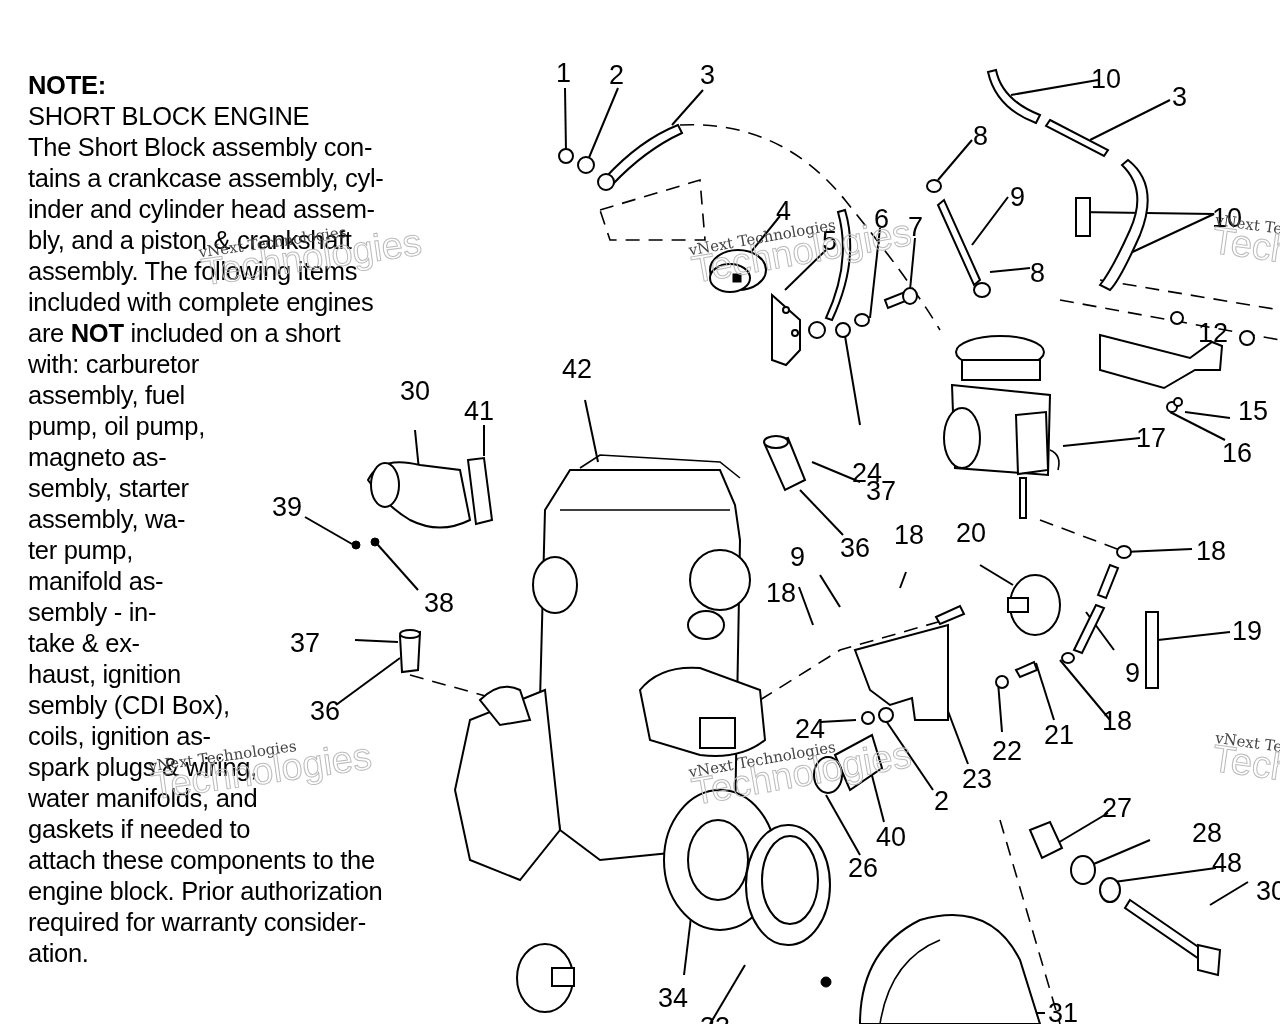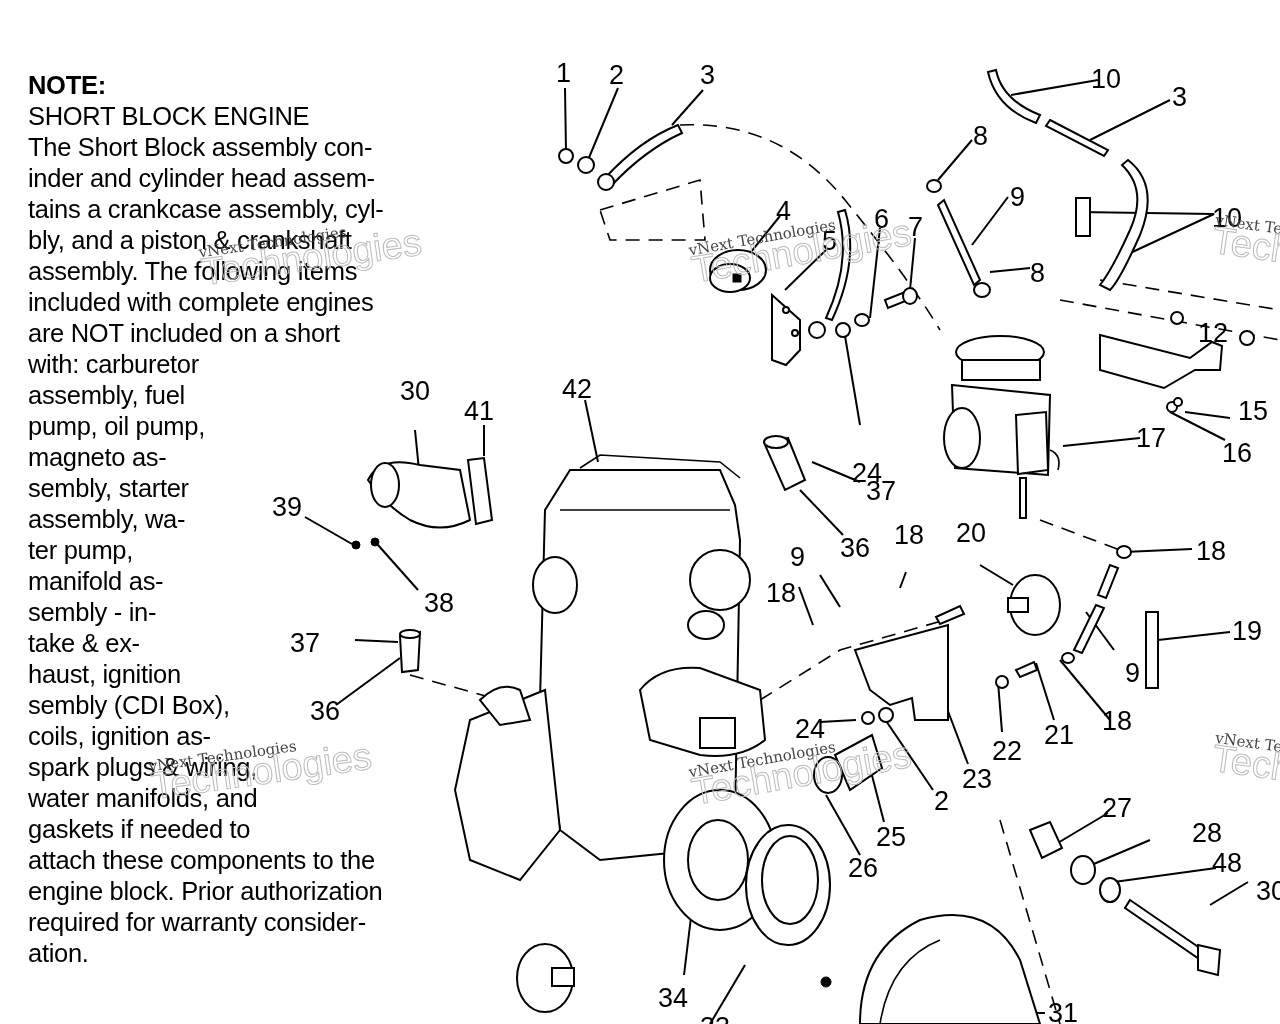--- a/index.html
+++ b/index.html
@@ -2,42 +2,42 @@
 <html><head>
 <meta charset="utf-8">
 <style>
   html, body { margin: 0; padding: 0; background: #ffffff; }
   body { width: 1280px; height: 1024px; position: relative; overflow: hidden;
          font-family: "Liberation Sans", sans-serif; color: #000; }
   #note { position: absolute; left: 28px; top: 70px; width: 420px;
           font-size: 25.5px; line-height: 31px; letter-spacing: -0.3px; }
   #note .line { white-space: nowrap; display: block; }
   #note .title { font-weight: bold; }
-  #note b { font-weight: normal; }
+  #note b { font-weight: bold; }
   #diagram { position: absolute; left: 0; top: 0; width: 1280px; height: 1024px; }
   #diagram .part { fill: #fff; stroke: #000; stroke-width: 2; }
   #diagram .thin { fill: none; stroke: #000; stroke-width: 1.6; }
   #diagram .dash { fill: none; stroke: #000; stroke-width: 1.6; stroke-dasharray: 14 9; }
   #diagram .leader { fill: none; stroke: #000; stroke-width: 2; }
   #diagram .dark { fill: #000; stroke: #000; stroke-width: 1; }
   .callout { position: absolute; font-size: 27px; line-height: 1; white-space: nowrap; }
   .wm { position: absolute; white-space: nowrap; pointer-events: none; }
   .wm .small { font-family: "DejaVu Serif", serif; font-size: 15px; color: #444; display: block; }
   .wm .big { font-family: "Liberation Sans", sans-serif; font-size: 38px; color: transparent;
              -webkit-text-stroke: 1px #bbb; display: block; margin-top: -10px; }
 </style>
 </head>
 <body>
 
 <div id="note">
   <span class="line title">NOTE:</span>
   <span class="line">SHORT BLOCK ENGINE</span>
   <span class="line">The Short Block assembly con-</span>
+  <span class="line">tains a crankcase assembly, cyl-</span>
   <span class="line">inder and cylinder head assem-</span>
-  <span class="line">tains a crankcase assembly, cyl-</span>
   <span class="line">bly, and a piston &amp; crankshaft</span>
   <span class="line">assembly.  The following items</span>
   <span class="line">included with complete engines</span>
   <span class="line"><span>are </span><b>NOT</b><span> included on a short</span></span>
   <span class="line">with:  carburetor</span>
   <span class="line">assembly, fuel</span>
   <span class="line">pump, oil pump,</span>
   <span class="line">magneto as-</span>
   <span class="line">sembly, starter</span>
   <span class="line">assembly, wa-</span>
@@ -292,38 +292,38 @@
   <span class="callout" style="left:1196px;top:538px">18</span>
   <span class="callout" style="left:1102px;top:708px">18</span>
   <span class="callout" style="left:1232px;top:618px">19</span>
   <span class="callout" style="left:956px;top:520px">20</span>
   <span class="callout" style="left:1044px;top:722px">21</span>
   <span class="callout" style="left:992px;top:738px">22</span>
   <span class="callout" style="left:962px;top:766px">23</span>
   <span class="callout" style="left:934px;top:788px">2</span>
   <span class="callout" style="left:852px;top:460px">24</span>
   <span class="callout" style="left:795px;top:716px">24</span>
-  <span class="callout" style="left:876px;top:824px">25</span>
+  <span class="callout" style="left:876px;top:824px">40</span>
   <span class="callout" style="left:848px;top:855px">26</span>
   <span class="callout" style="left:1102px;top:795px">27</span>
   <span class="callout" style="left:1192px;top:820px">28</span>
   <span class="callout" style="left:1212px;top:850px">48</span>
   <span class="callout" style="left:1256px;top:878px">30</span>
   <span class="callout" style="left:1048px;top:1000px">31</span>
   <span class="callout" style="left:700px;top:1014px">33</span>
   <span class="callout" style="left:658px;top:985px">34</span>
   <span class="callout" style="left:840px;top:535px">36</span>
   <span class="callout" style="left:310px;top:698px">36</span>
   <span class="callout" style="left:866px;top:478px">37</span>
   <span class="callout" style="left:290px;top:630px">37</span>
   <span class="callout" style="left:424px;top:590px">38</span>
   <span class="callout" style="left:272px;top:494px">39</span>
   <span class="callout" style="left:400px;top:378px">30</span>
   <span class="callout" style="left:464px;top:398px">41</span>
-  <span class="callout" style="left:562px;top:376px">42</span>
+  <span class="callout" style="left:562px;top:356px">42</span>
 </div>
 
 <div class="wm" style="left:200px;top:228px;transform:rotate(-8deg)">
   <span class="small">vNext Technologies</span>
   <span class="big">Technologies</span>
 </div>
 <div class="wm" style="left:690px;top:222px;transform:rotate(-10deg)">
   <span class="small">vNext Technologies</span>
   <span class="big">Technologies</span>
 </div>

